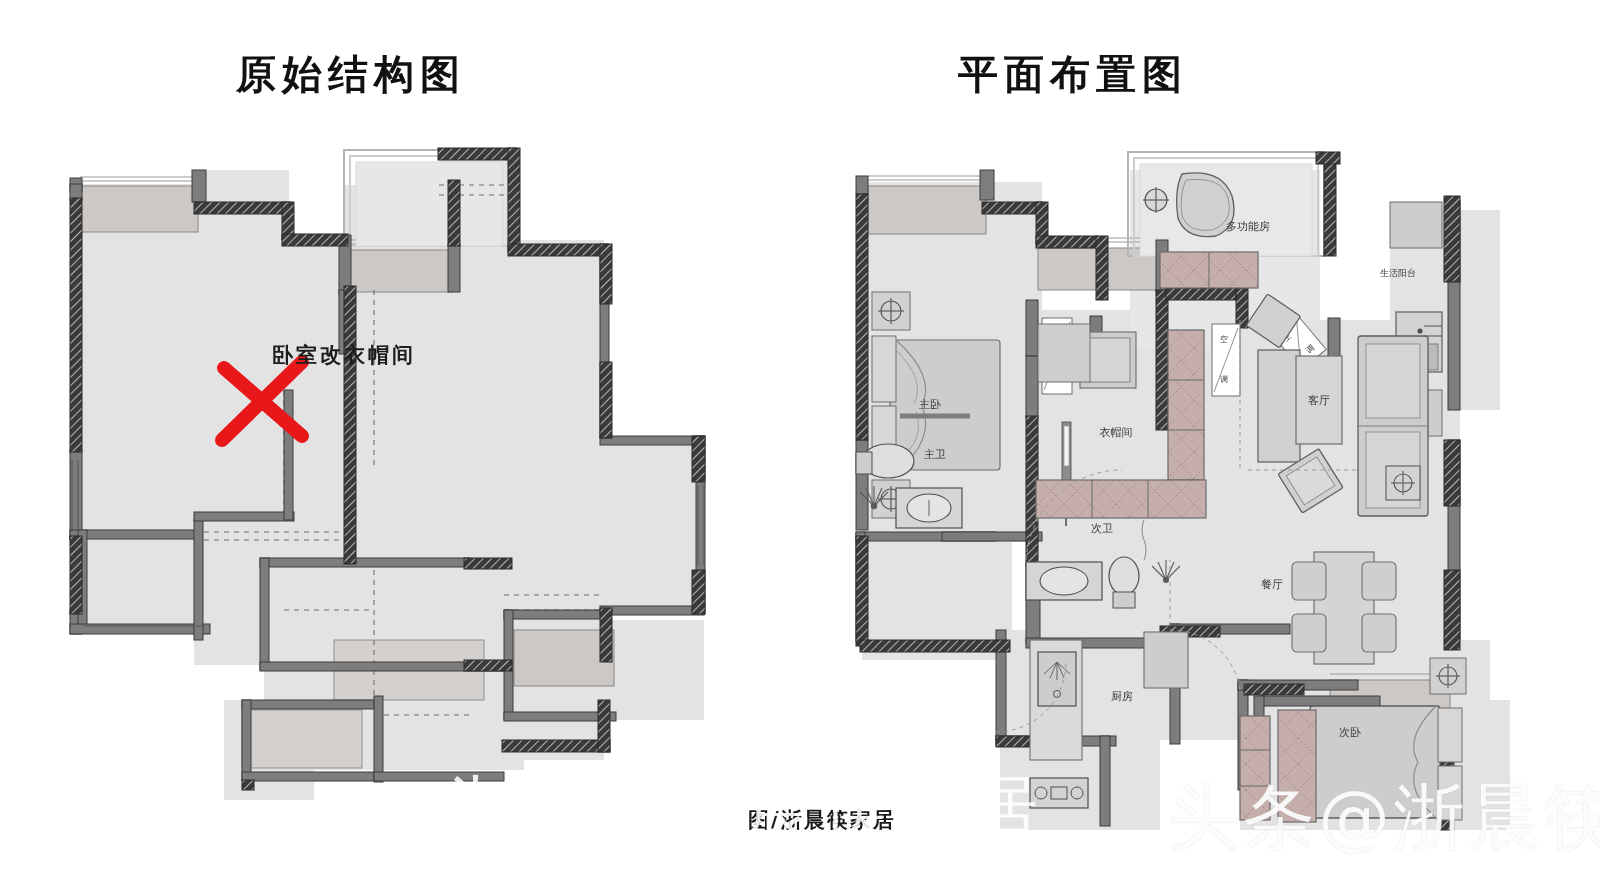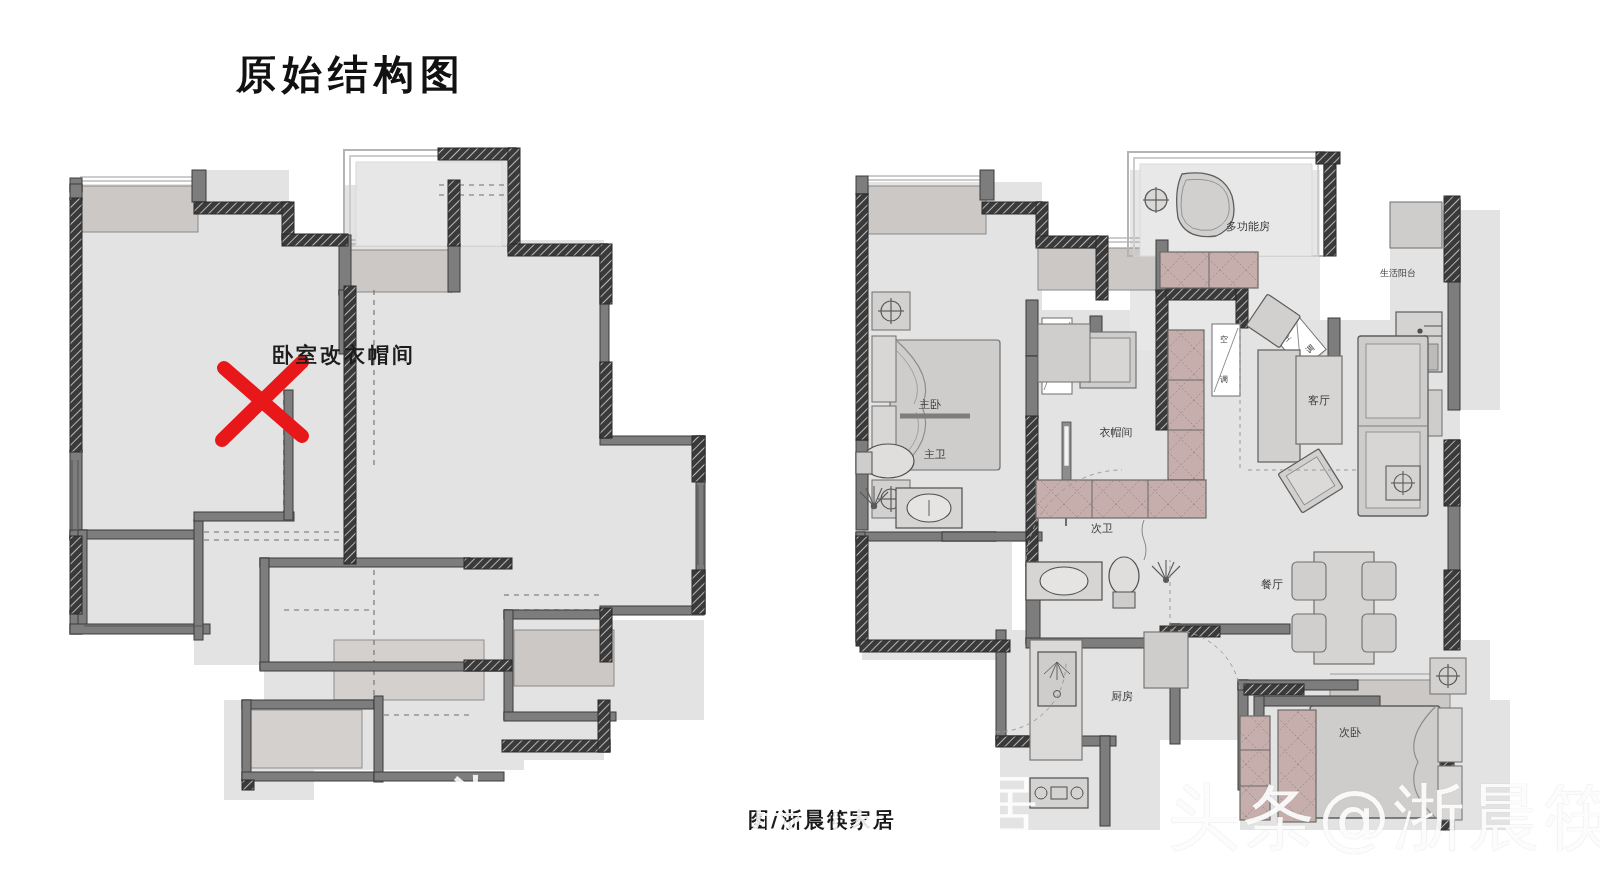--- a/index.html
+++ b/index.html
@@ -46,20 +46,21 @@
        font-size:8px;fill:#3a3a3a;}
   .annot{font-family:"DejaVu Serif","Liberation Serif",serif;
          font-size:21px;fill:#1d1d1d;font-weight:bold;letter-spacing:3px;}
 </style>
 </head>
 <body>
 
 <div class="page">
 
   <div class="plan-title" id="title-left">原始结构图</div>
+  <div class="plan-title" id="title-right">平面布置图</div>
 
   <div class="plan" id="plan-left">
     <svg width="700" height="700" viewBox="0 0 700 700">
       <defs>
         <pattern id="hatchL" width="6" height="6" patternTransform="rotate(45)" patternUnits="userSpaceOnUse">
           <rect width="6" height="6" fill="#3a3a3a"></rect>
           <line x1="0" y1="0" x2="0" y2="6" stroke="#d8d8d8" stroke-width="1.6"></line>
         </pattern>
       </defs>
 

